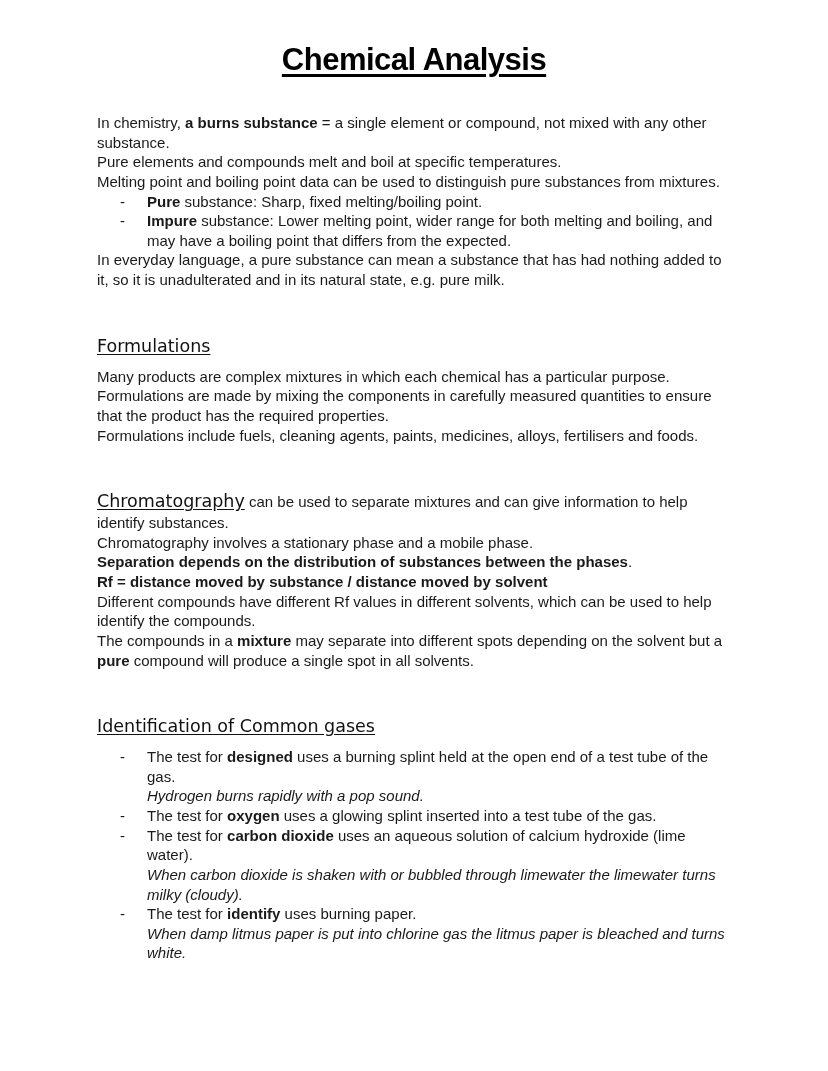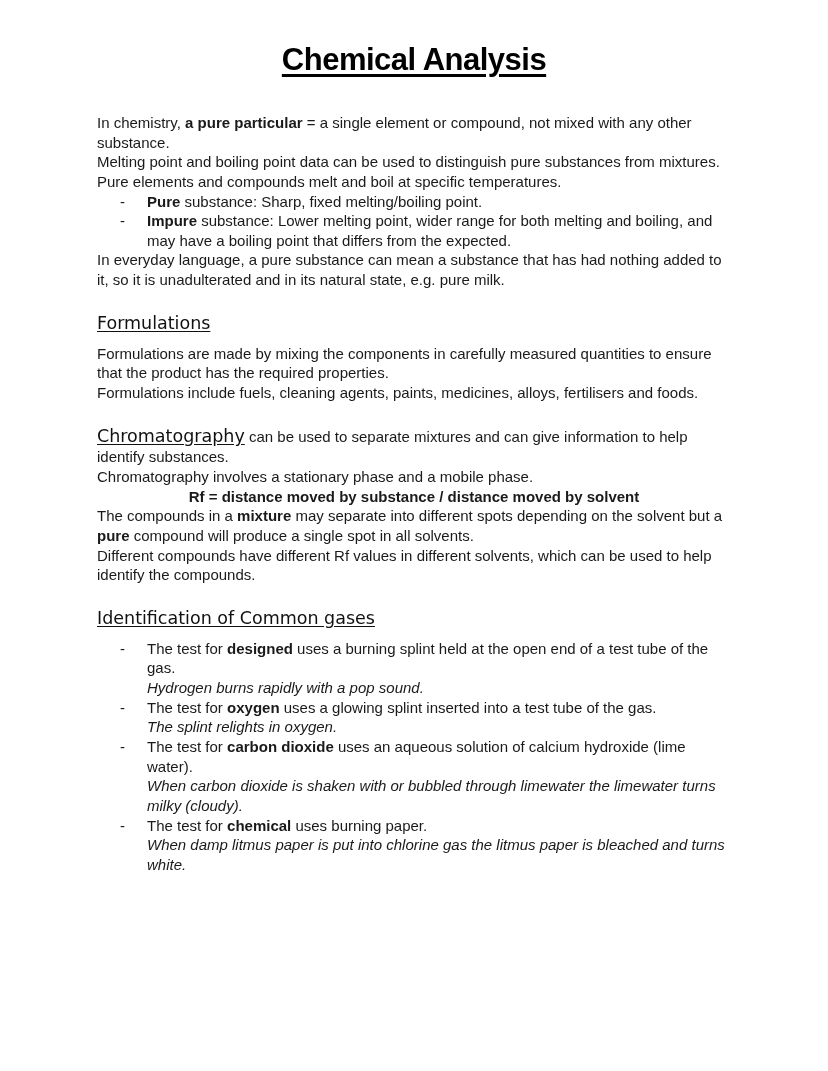--- a/index.html
+++ b/index.html
@@ -26,21 +26,21 @@
     text-decoration: underline;
     text-decoration-thickness: 2.5px;
     text-underline-offset: 4px;
     color: #000000;
     margin-bottom: 38px;
     line-height: 1;
   }
   p { font-size: 15px; line-height: 1.31; color: #1a1a1a; }
   .b { font-weight: 700; }
   .i { }
-  .section { margin-top: 23px; }
+  .section { margin-top: 46px; }
   .section-heading {
     display: block;
     font-family: "DejaVu Sans", sans-serif;
     font-size: 17.5px;
     font-weight: 400;
     text-decoration: underline;
     text-underline-offset: 2px;
     color: #111111;
     margin-bottom: 9px;
     line-height: 1.25;
@@ -58,82 +58,82 @@
     flex-shrink: 0;
     font-size: 15px;
     line-height: 1.31;
   }
   .li-text { flex: 1; }
   .result {
     margin-left: 50px;
     font-style: italic;
   }
   .rf-line {
-    text-align: center;
     font-weight: 700;
   }
 </style>
 </head>
 <body>
 
 <div class="page">
 
   <h1 class="title">Chemical Analysis</h1>
 
   <section class="block">
-    <p><span>In chemistry, </span><span class="b">a pure particular</span><span> = a single element or compound, not mixed with any other substance.</span></p>
+    <p><span>In chemistry, </span><span class="b">a burns substance</span><span> = a single element or compound, not mixed with any other substance.</span></p>
+    <p><span>Pure elements and compounds melt and boil at specific temperatures.</span></p>
     <p><span>Melting point and boiling point data can be used to distinguish pure substances from mixtures.</span></p>
-    <p><span>Pure elements and compounds melt and boil at specific temperatures.</span></p>
     <div class="dash-li">
       <span class="dash">-</span>
       <p class="li-text"><span class="b">Pure</span><span> substance: Sharp, fixed melting/boiling point.</span></p>
     </div>
     <div class="dash-li">
       <span class="dash">-</span>
       <p class="li-text"><span class="b">Impure</span><span> substance: Lower melting point, wider range for both melting and boiling, and may have a boiling point that differs from the expected.</span></p>
     </div>
     <p><span>In everyday language, a pure substance can mean a substance that has had nothing added to it, so it is unadulterated and in its natural state, e.g. pure milk.</span></p>
   </section>
 
   <section class="section">
     <span class="section-heading">Formulations</span>
+    <p><span>Many products are complex mixtures in which each chemical has a particular purpose.</span></p>
     <p><span>Formulations are made by mixing the components in carefully measured quantities to ensure that the product has the required properties.</span></p>
     <p><span>Formulations include fuels, cleaning agents, paints, medicines, alloys, fertilisers and foods.</span></p>
   </section>
 
   <section class="section">
     <p><span class="section-heading inline">Chromatography</span><span><span> can be used to separate mixtures and can give information to help identify substances.</span></span></p>
     <p><span>Chromatography involves a stationary phase and a mobile phase.</span></p>
+    <p><span class="b">Separation depends on the distribution of substances between the phases</span><span>.</span></p>
     <p class="rf-line"><span class="b">Rf = distance moved by substance / distance moved by solvent</span></p>
+    <p><span>Different compounds have different Rf values in different solvents, which can be used to help identify the compounds.</span></p>
     <p><span>The compounds in a </span><span class="b">mixture</span><span> may separate into different spots depending on the solvent but a </span><span class="b">pure</span><span> compound will produce a single spot in all solvents.</span></p>
-    <p><span>Different compounds have different Rf values in different solvents, which can be used to help identify the compounds.</span></p>
   </section>
 
   <section class="section">
     <span class="section-heading">Identification of Common gases</span>
 
     <div class="dash-li">
       <span class="dash">-</span>
       <p class="li-text"><span>The test for </span><span class="b">designed</span><span> uses a burning splint held at the open end of a test tube of the gas.</span></p>
     </div>
     <p class="result"><span class="i">Hydrogen burns rapidly with a pop sound.</span></p>
 
     <div class="dash-li">
       <span class="dash">-</span>
       <p class="li-text"><span>The test for </span><span class="b">oxygen</span><span> uses a glowing splint inserted into a test tube of the gas.</span></p>
     </div>
-    <p class="result"><span class="i">The splint relights in oxygen.</span></p>
 
     <div class="dash-li">
       <span class="dash">-</span>
       <p class="li-text"><span>The test for </span><span class="b">carbon dioxide</span><span> uses an aqueous solution of calcium hydroxide (lime water).</span></p>
     </div>
     <p class="result"><span class="i">When carbon dioxide is shaken with or bubbled through limewater the limewater turns milky (cloudy).</span></p>
 
     <div class="dash-li">
       <span class="dash">-</span>
-      <p class="li-text"><span>The test for </span><span class="b">chemical</span><span> uses burning paper.</span></p>
+      <p class="li-text"><span>The test for </span><span class="b">identify</span><span> uses burning paper.</span></p>
     </div>
     <p class="result"><span class="i">When damp litmus paper is put into chlorine gas the litmus paper is bleached and turns white.</span></p>
 
   </section>
 
 </div>
 
 </body></html>

